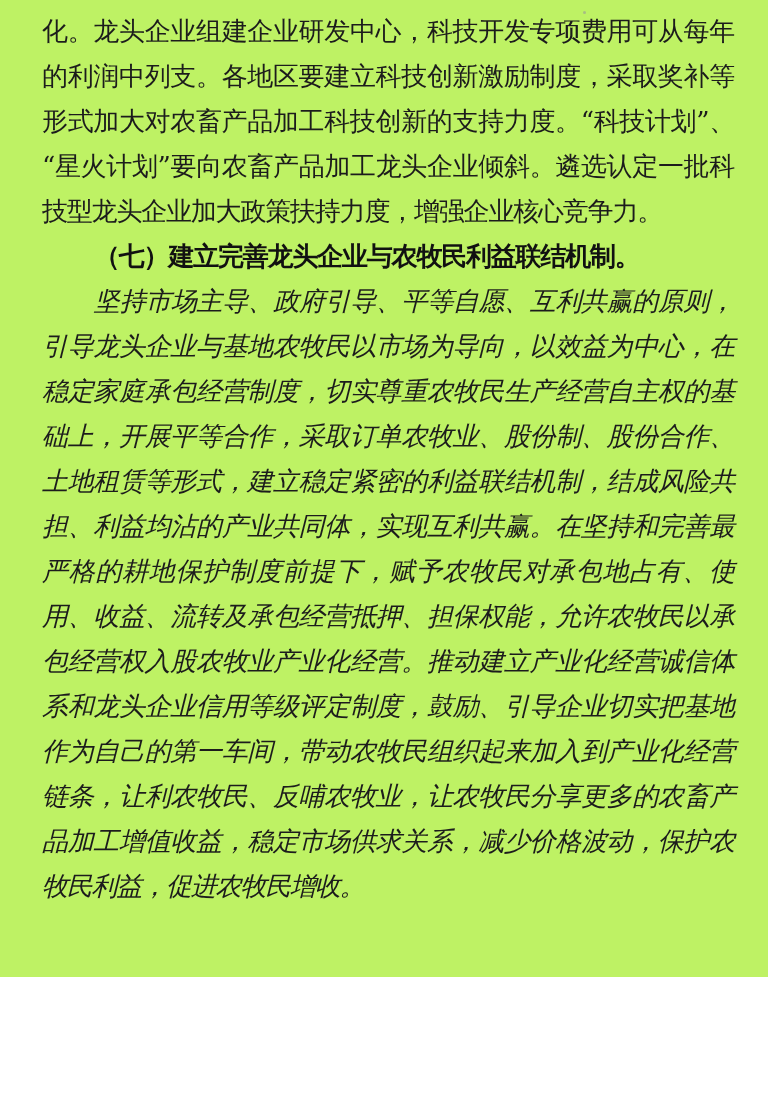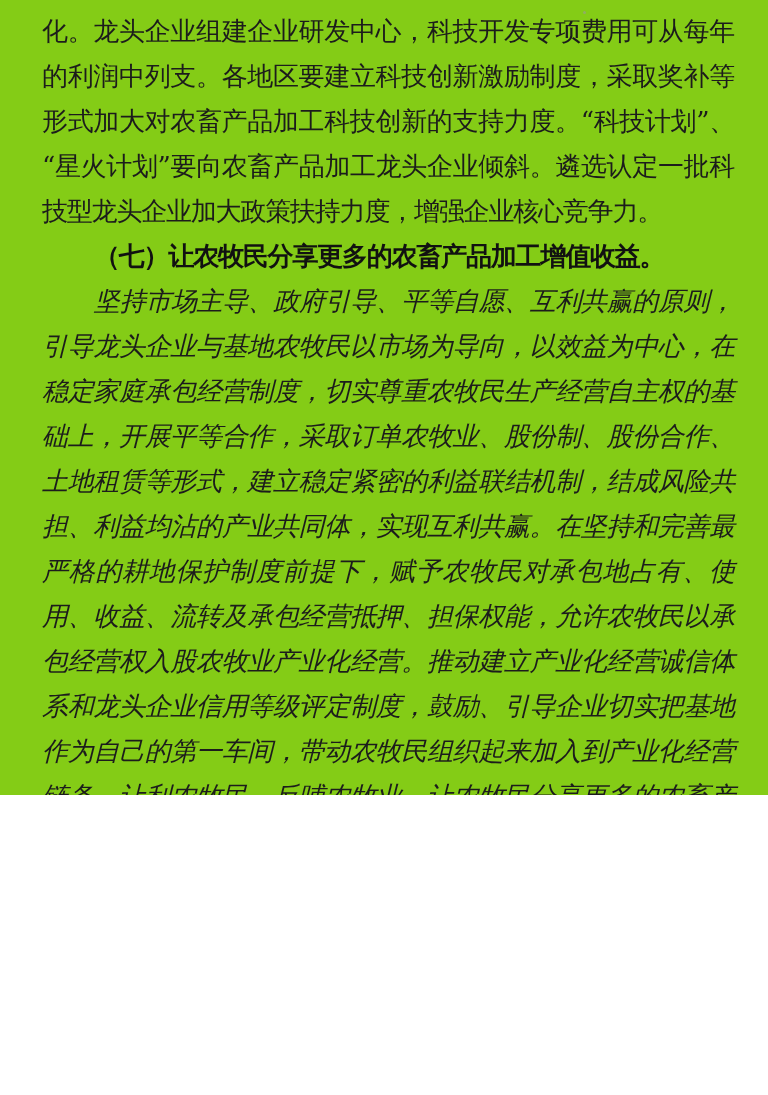--- a/index.html
+++ b/index.html
@@ -3,22 +3,22 @@
 <meta charset="utf-8">
 <style>
   html, body {
     margin: 0;
     padding: 0;
     background: #ffffff;
   }
   .page {
     position: relative;
     width: 768px;
-    height: 795px;
-    background: #84cc16;
+    height: 977px;
+    background: #bef264;
     overflow: hidden;
     font-family: "DejaVu Serif", "Liberation Serif", serif;
     color: #1d1d1d;
   }
   .content {
     position: absolute;
     left: 42px;
     top: 9px;
     width: 692px;
   }
@@ -58,18 +58,18 @@
     background: #9a9a9a;
     opacity: 0.6;
   }
 </style>
 </head>
 <body>
 
 <div class="page">
   <div class="content">
     <p class="body">化。龙头企业组建企业研发中心，科技开发专项费用可从每年的利润中列支。各地区要建立科技创新激励制度，采取奖补等形式加大对农畜产品加工科技创新的支持力度。“科技计划”、“星火计划”要向农畜产品加工龙头企业倾斜。遴选认定一批科技型龙头企业加大政策扶持力度，增强企业核心竞争力。</p>
-    <p class="heading">（七）让农牧民分享更多的农畜产品加工增值收益。</p>
+    <p class="heading">（七）建立完善龙头企业与农牧民利益联结机制。</p>
     <p class="indent">坚持市场主导、政府引导、平等自愿、互利共赢的原则，引导龙头企业与基地农牧民以市场为导向，以效益为中心，在稳定家庭承包经营制度，切实尊重农牧民生产经营自主权的基础上，开展平等合作，采取订单农牧业、股份制、股份合作、土地租赁等形式，建立稳定紧密的利益联结机制，结成风险共担、利益均沾的产业共同体，实现互利共赢。在坚持和完善最严格的耕地保护制度前提下，赋予农牧民对承包地占有、使用、收益、流转及承包经营抵押、担保权能，允许农牧民以承包经营权入股农牧业产业化经营。推动建立产业化经营诚信体系和龙头企业信用等级评定制度，鼓励、引导企业切实把基地作为自己的第一车间，带动农牧民组织起来加入到产业化经营链条，让利农牧民、反哺农牧业，让农牧民分享更多的农畜产品加工增值收益，稳定市场供求关系，减少价格波动，保护农牧民利益，促进农牧民增收。</p>
   </div>
   <div class="page-number">- 16 -</div>
   <span class="speck"></span>
 </div>
 
 </body></html>

